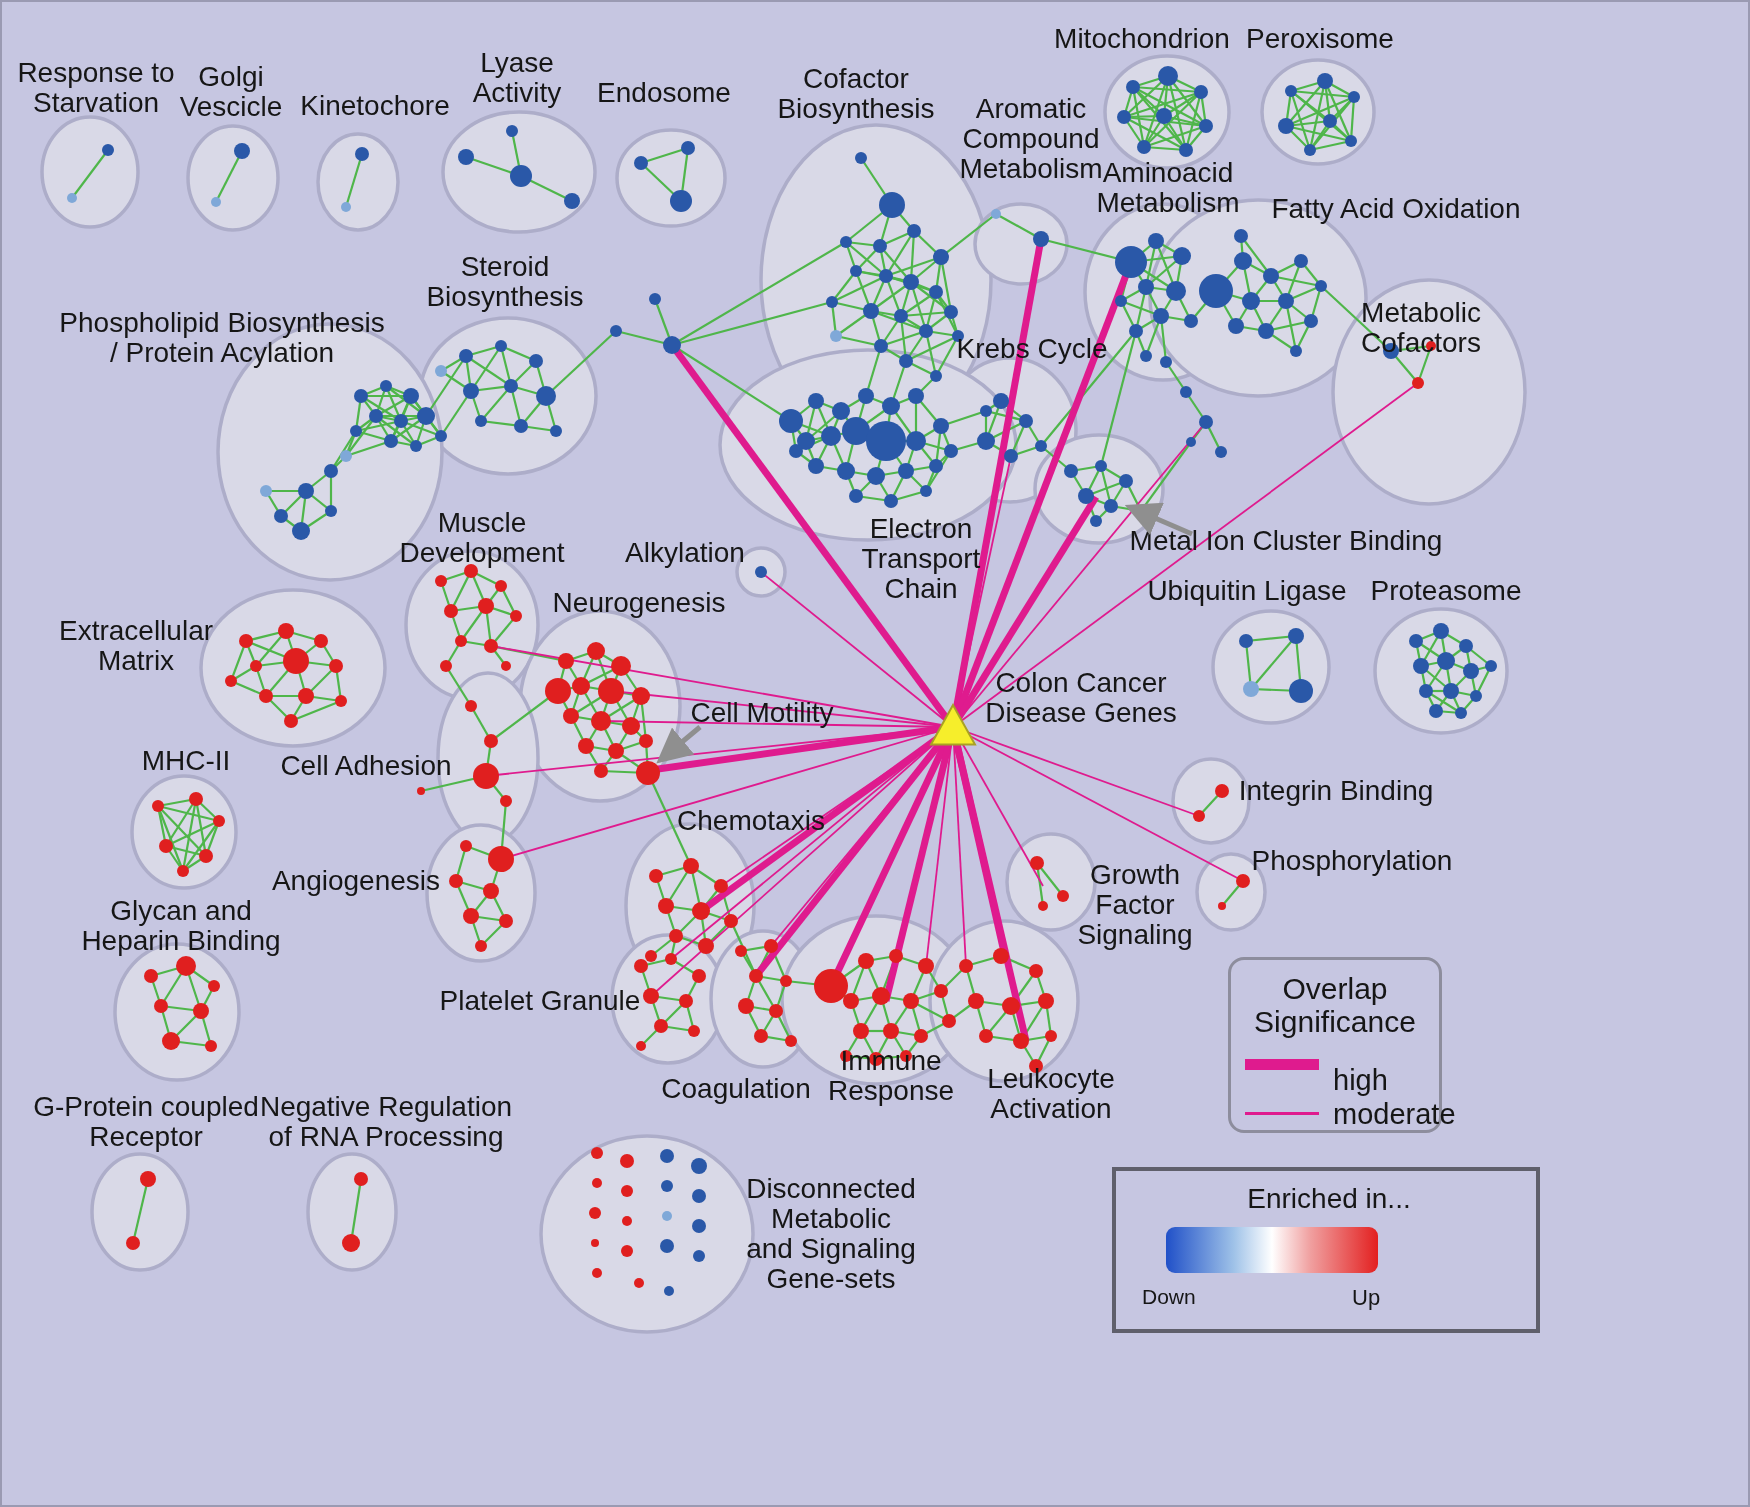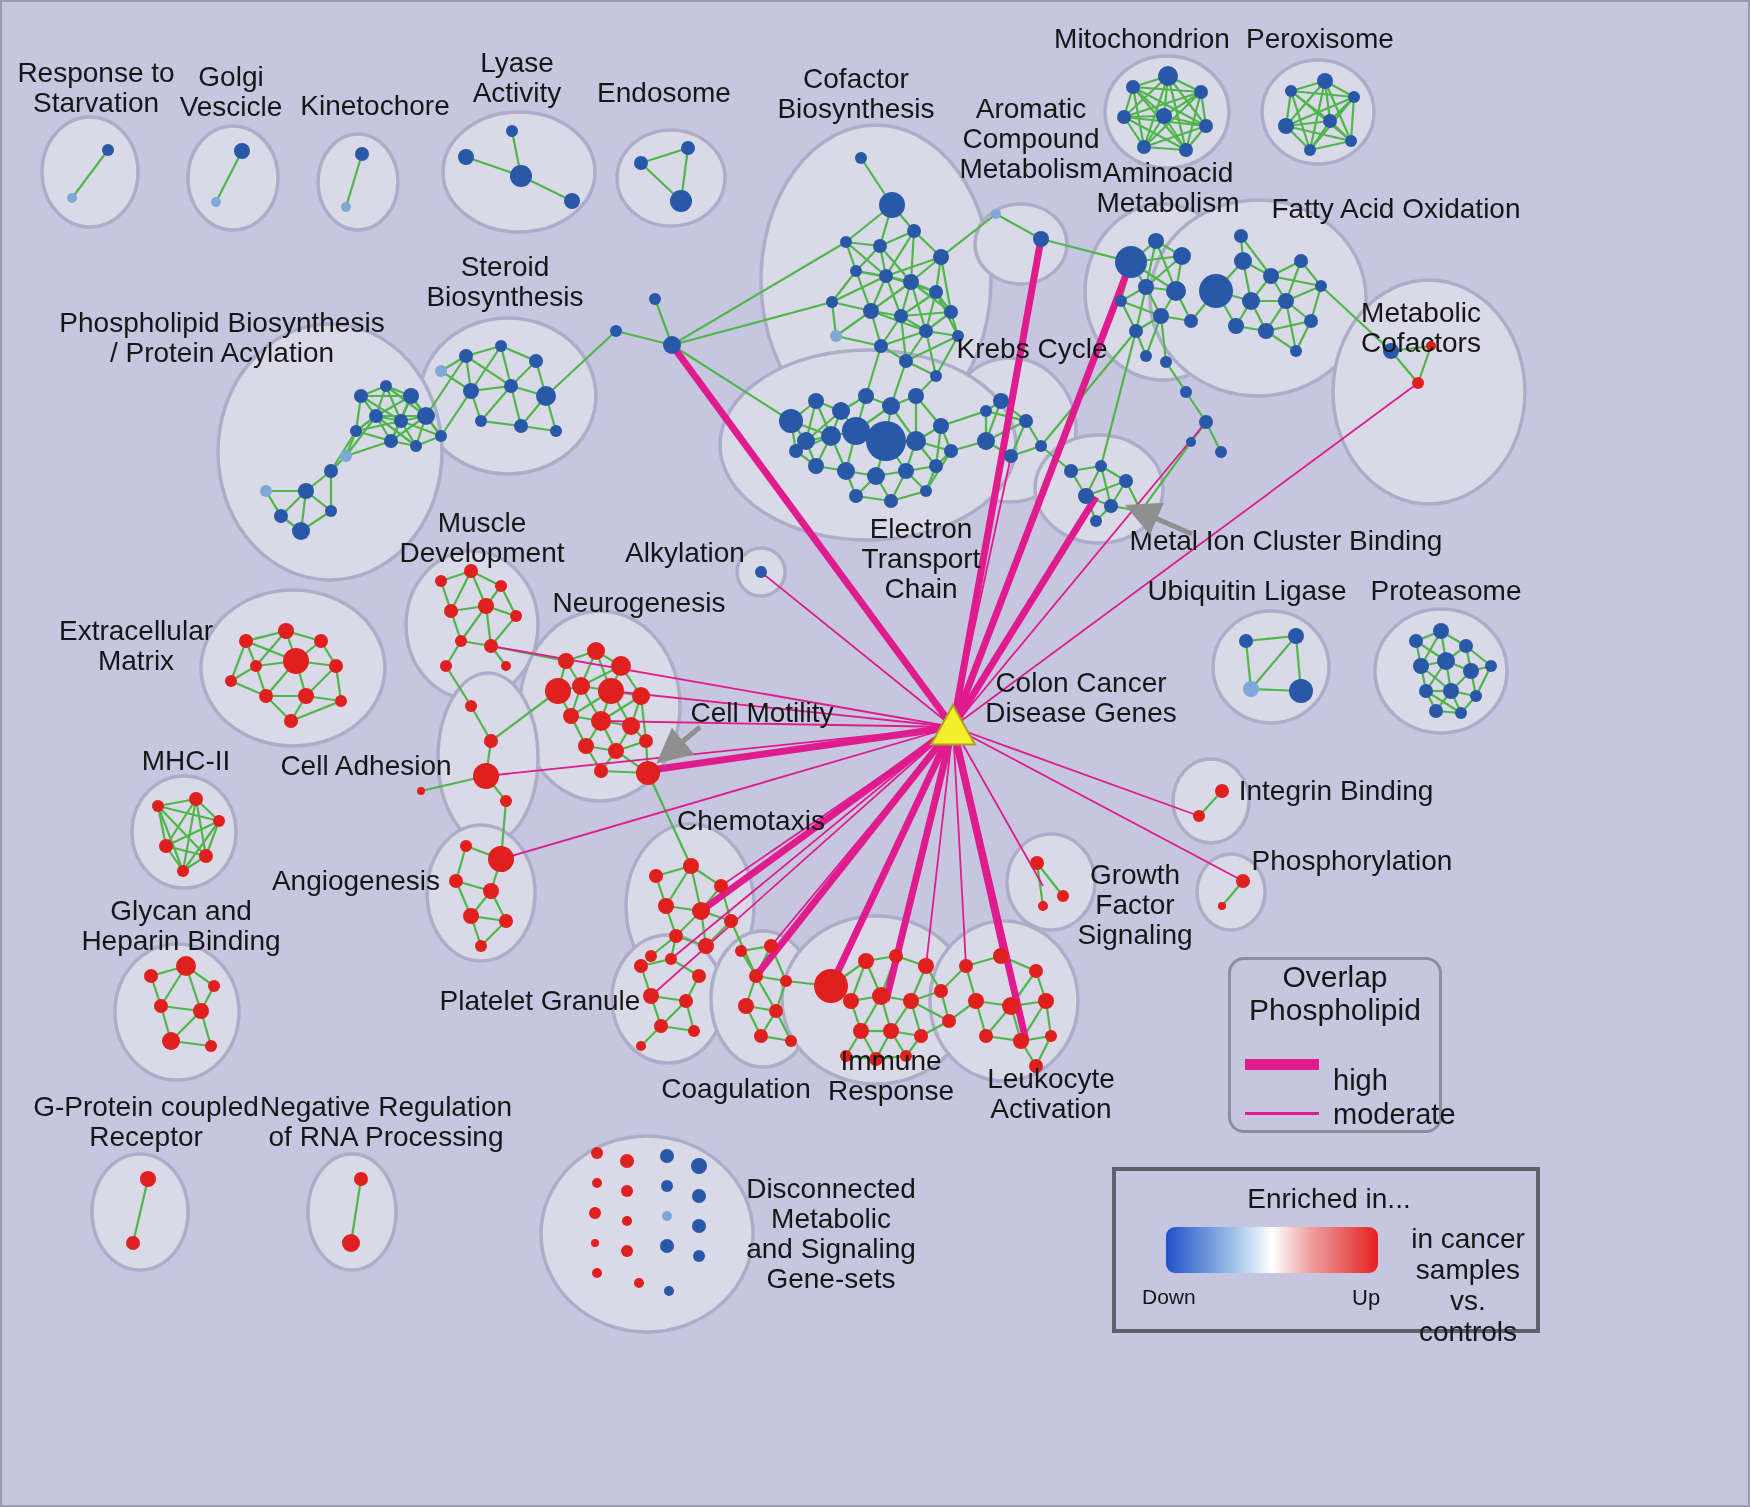--- a/index.html
+++ b/index.html
@@ -12,21 +12,21 @@
   #network-svg{position:absolute;left:0;top:0;}
   #network-svg text{
     font-family:"Liberation Sans",sans-serif;
     font-size:28px;fill:#161616;
   }
   .legend{position:absolute;box-sizing:border-box;z-index:5;}
   #legend-overlap{
     left:1228px;top:957px;width:214px;height:176px;
     border:3px solid #8d8d9d;border-radius:16px;
   }
-  .lg-title{text-align:center;font-size:30px;line-height:33px;}
+  .lg-title{text-align:center;font-size:30px;line-height:33px;margin-top:12px;}
   .hi-bar{position:absolute;left:14px;top:99px;width:74px;height:11px;}
   .hi-label{position:absolute;left:102px;top:88px;font-size:29px;margin-top:16px;}
   .mod-bar{position:absolute;left:14px;top:152px;width:74px;height:3px;}
   .mod-label{position:absolute;left:102px;top:138px;font-size:29px;}
   #legend-enriched{
     left:1112px;top:1167px;width:428px;height:166px;
     border:4px solid #5f5f6b;
   }
   .en-title{position:absolute;left:0;top:12px;width:340px;text-align:center;font-size:28px;margin-left:43px;}
   .gradient-bar{position:absolute;left:50px;top:56px;width:212px;height:46px;border-radius:9px;}
@@ -1054,31 +1054,26 @@
     <text x="762" y="722" text-anchor="middle">Cell Motility</text>
     <text x="1081" y="692" text-anchor="middle">Colon Cancer</text>
     <text x="1081" y="722" text-anchor="middle">Disease Genes</text>
     <line x1="1192" y1="534" x2="1134" y2="509" stroke="#8f8f8f" stroke-width="5" marker-end="url(#arrowhead)"></line>
     <line x1="700" y1="727" x2="664" y2="757" stroke="#8f8f8f" stroke-width="5" marker-end="url(#arrowhead)"></line>
   </svg>
 
 <div class="legend" id="legend-overlap">
   <div class="lg-title">
     <div>Overlap</div>
-    <div>Phospholipid</div>
+    <div>Significance</div>
   </div>
   <div class="hi-bar" style="background: rgb(223, 27, 142);"></div>
   <div class="hi-label">high</div>
   <div class="mod-bar" style="background: rgb(223, 27, 142);"></div>
   <div class="mod-label">moderate</div>
 </div>
 
 <div class="legend" id="legend-enriched">
   <div class="en-title">Enriched in...</div>
   <div class="gradient-bar" style="background: linear-gradient(90deg, rgb(32, 80, 200) 0%, rgb(159, 194, 232) 32%, rgb(255, 255, 255) 50%, rgb(240, 160, 160) 68%, rgb(227, 32, 32) 100%);"></div>
   <div class="down-label">Down</div>
   <div class="up-label">Up</div>
-  <div class="right-text">
-    <div>in cancer</div>
-    <div>samples</div>
-    <div>vs. controls</div>
-  </div>
 </div>
 
 </body></html>

